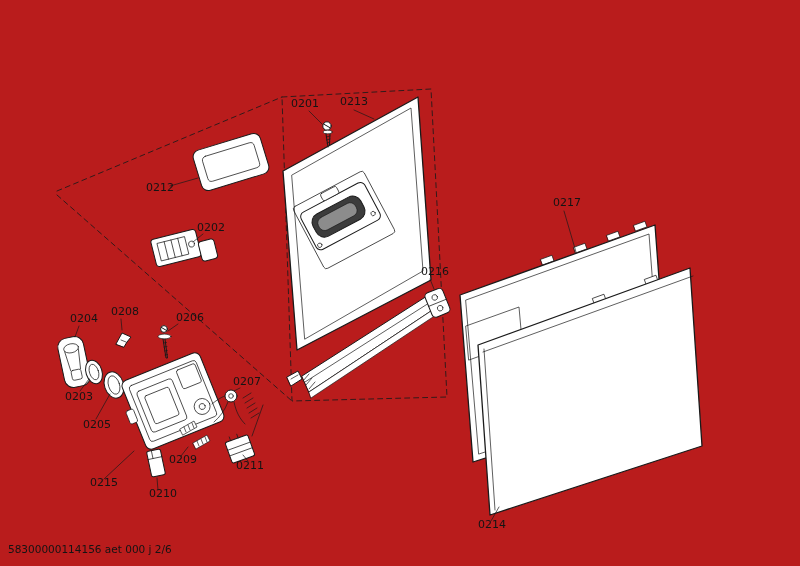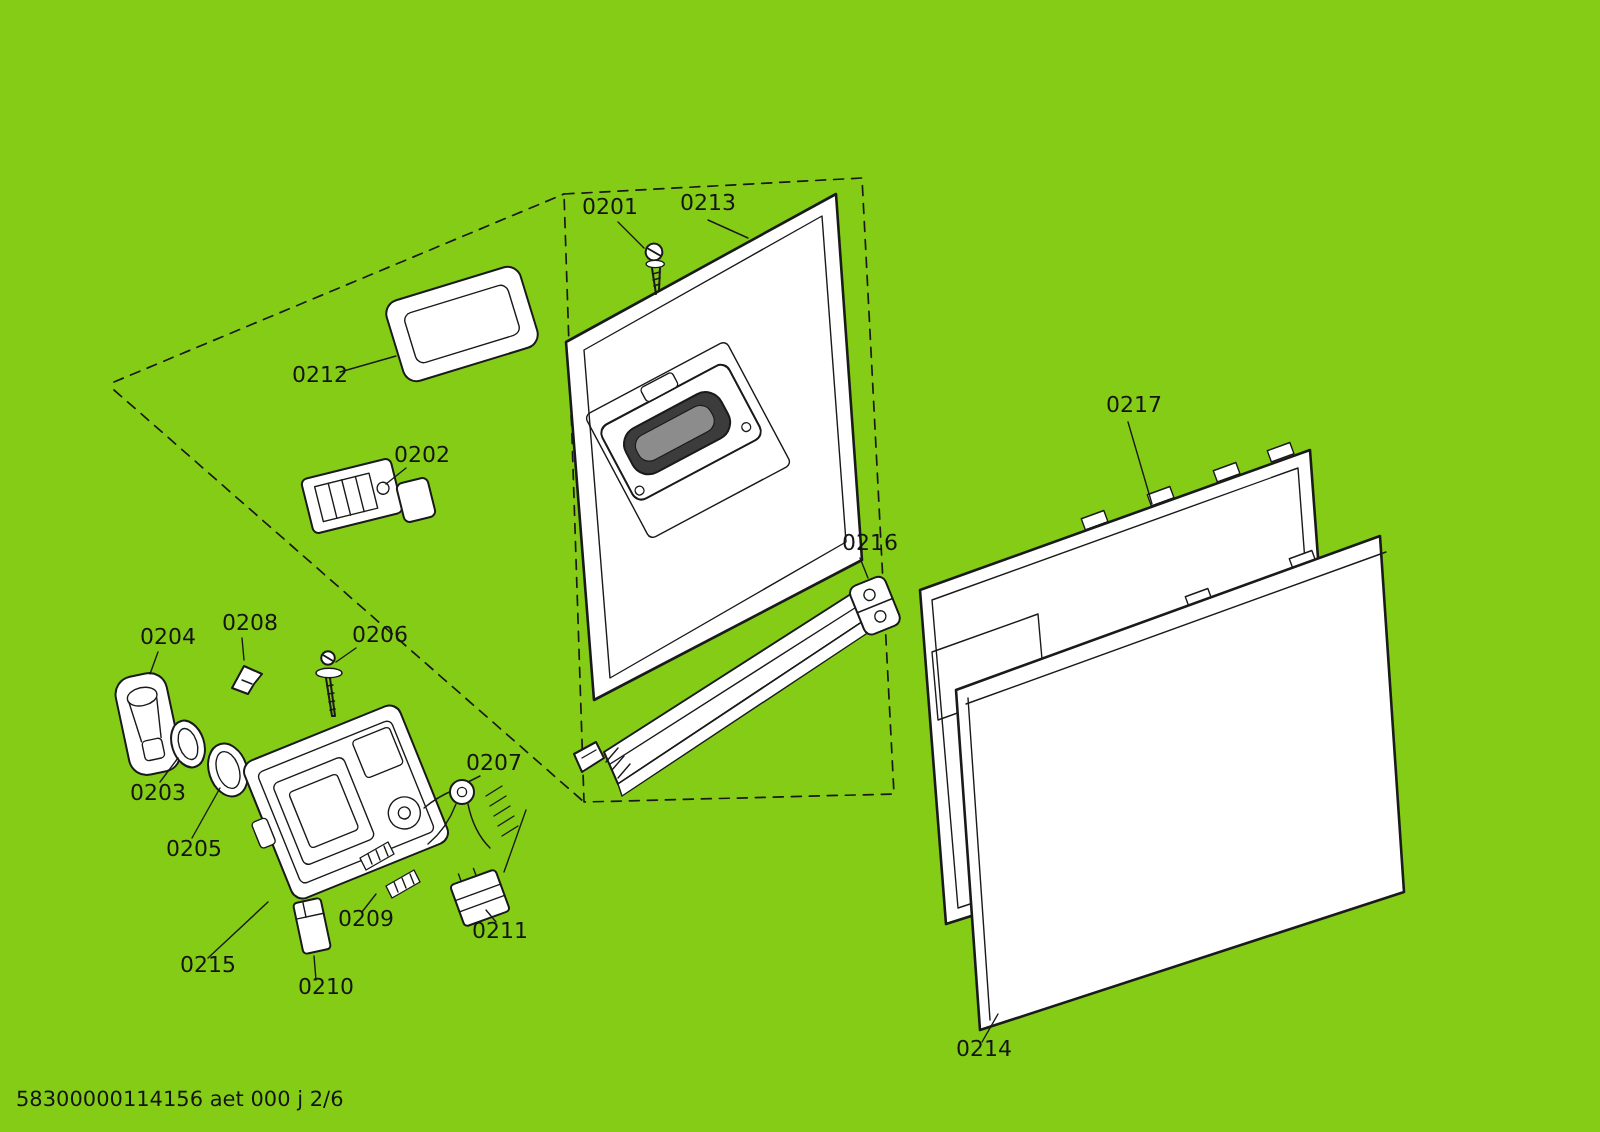--- a/index.html
+++ b/index.html
@@ -4,21 +4,21 @@
 <style>
   html, body {
     margin: 0;
     padding: 0;
     background: #ffffff;
   }
   .page {
     position: relative;
     width: 800px;
     height: 566px;
-    background: #84cc16;
+    background: #b91c1c;
     overflow: hidden;
     font-family: "DejaVu Sans", sans-serif;
   }
   svg { display: block; }
   .ln {
     fill: none;
     stroke: #1a1a1a;
     stroke-width: 1;
     stroke-linejoin: round;
     stroke-linecap: round;

